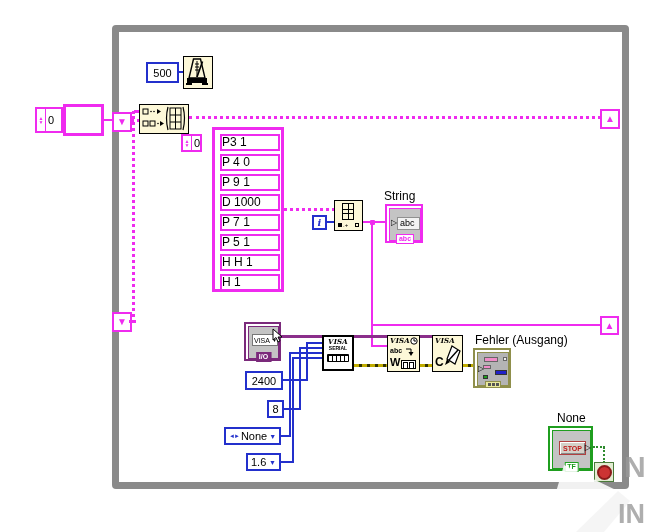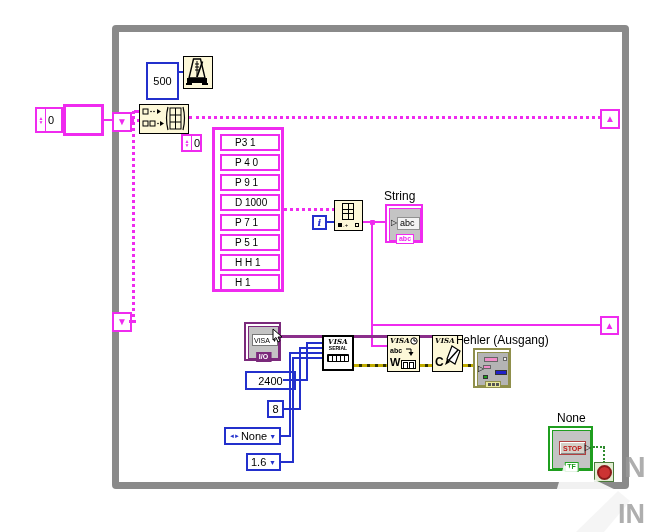--- a/index.html
+++ b/index.html
@@ -48,21 +48,21 @@
   .in-olive{border:1px solid #8f8f4b;background:#b4b4b4;}
   .in-green{border:1px solid #1f9e1f;}
   .typetab{position:absolute;left:50%;transform:translateX(-50%);bottom:-4px;
            background:#fff;font-weight:bold;font-size:7px;line-height:8px;
            padding:0 2px;}
   .inarrow{position:absolute;font-size:8px;line-height:8px;color:#000;}
   .lbl{position:absolute;font-size:12px;white-space:nowrap;}
   
   .arrframe{background:#fff;border:3px solid #ef2bef;padding:4px 5px;}
   .arr-el{width:60px;height:17px;border:2px solid #ef2bef;background:#fff;
-          box-sizing:border-box;font-size:10px;line-height:13px;padding-left:13px;
+          box-sizing:border-box;font-size:12px;line-height:13px;padding-left:0;
           margin-bottom:3px;}
   .idxbox{background:#fff;border:2px solid #ef2bef;display:flex;}
   .spin{width:8px;border-right:1px solid #ef2bef;display:flex;flex-direction:column;
         align-items:center;justify-content:center;color:#ef2bef;font-size:5px;line-height:4px;}
   .idxval{flex:1;display:flex;align-items:center;padding-left:2px;font-size:11px;}
   
   .dip{background:#000;border-radius:1px;display:flex;gap:1px;padding:1.5px;
        align-items:flex-start;}
   .dip span{display:block;width:3px;height:5px;background:#fff;}
   .gridglyph{border:1px solid #000;
@@ -101,21 +101,21 @@
     <span>▲</span>
     </div>
 
   <div class="wire pinkDotH" style="left:131px;top:119px;width:9px;"></div>
   <div class="wire pinkDotV" style="left:132px;top:111px;height:212px;"></div>
   <div class="wire pinkDotH" style="left:134px;top:110px;width:6px;"></div>
   <div class="wire pinkDotH" style="left:129px;top:320px;width:6px;"></div>
   <div class="wire pinkDotH" style="left:189px;top:116px;width:412px;"></div>
   <div class="wire pinkDotH" style="left:284px;top:208px;width:51px;"></div>
 
-  <div class="abs numc" style="left:146px;top:62px;width:33px;height:38px;">500</div>
+  <div class="abs numc" style="left:146px;top:62px;width:33px;height:21px;">500</div>
   <div class="wire blueH" style="left:179px;top:71px;width:5px;"></div>
   <div class="abs node" style="left:183px;top:56px;width:30px;height:33px;">
     <svg width="27" height="30" viewBox="0 0 27 30">
       <path d="M9.5,2 L16.5,2 L21,21 L5,21 Z" fill="none" stroke="#000" stroke-width="1.4"></path>
       <line x1="13" y1="4" x2="13" y2="20" stroke="#000" stroke-width="1"></line>
       <line x1="11" y1="7" x2="15" y2="7" stroke="#000" stroke-width="1"></line>
       <line x1="11" y1="10" x2="15" y2="10" stroke="#000" stroke-width="1"></line>
       <line x1="11" y1="13" x2="15" y2="13" stroke="#000" stroke-width="1"></line>
       <line x1="13" y1="20" x2="18.5" y2="4.5" stroke="#000" stroke-width="1.6"></line>
       <rect x="3" y="21" width="20" height="5" fill="#000"></rect>
@@ -250,39 +250,39 @@
   <div class="abs node" style="left:432px;top:335px;width:31px;height:37px;">
     <div class="visaTxt abs" style="left:2px;top:1px;">VISA</div>
     <div class="abs" style="left:2px;top:20px;font-size:12px;font-weight:bold;line-height:12px;">C</div>
     <svg class="abs" style="left:10px;top:8px;" width="19" height="26" viewBox="0 0 19 26">
       <path d="M9,2 L17,7 L12,20 L4,15 Z" fill="#fff" stroke="#000" stroke-width="1.2"></path>
       <line x1="6" y1="16" x2="15" y2="6" stroke="#000" stroke-width="1.4"></line>
       <path d="M4,15 L2,21 L7,18 Z" fill="#000"></path>
     </svg>
   </div>
 
-  <div class="lbl" style="left:456px;top:333px;">Fehler (Ausgang)</div>
+  <div class="lbl" style="left:475px;top:333px;">Fehler (Ausgang)</div>
   <div class="abs frame fr-olive" style="left:473px;top:348px;width:38px;height:40px;">
     <div class="inner in-olive">
       <span class="inarrow" style="left:0px;top:12px;">▷</span>
       <div class="abs" style="left:6px;top:4px;width:14px;height:5px;background:#f08cc8;border:1px solid #666;"></div>
       <div class="abs" style="left:25px;top:4px;width:4px;height:4px;background:#eee;border:1px solid #666;"></div>
       <div class="abs" style="left:5px;top:12px;width:8px;height:4px;background:#f08cc8;border:1px solid #666;"></div>
       <div class="abs" style="left:17px;top:17px;width:12px;height:5px;background:#2020c8;border:1px solid #333;"></div>
       <div class="abs" style="left:5px;top:22px;width:5px;height:4px;background:#20a020;border:1px solid #333;"></div>
       <div class="abs" style="left:50%;transform:translateX(-50%);bottom:-3px;width:16px;height:7px;
            background:#e8e89c;border:1px solid #8f8f4b;display:flex;gap:1px;justify-content:center;align-items:center;">
         <span style="width:3px;height:3px;background:#555;display:block;"></span>
         <span style="width:3px;height:3px;background:#555;display:block;"></span>
         <span style="width:3px;height:3px;background:#555;display:block;"></span>
       </div>
     </div>
   </div>
 
-  <div class="abs numc" style="left:245px;top:371px;width:51px;height:19px;">2400</div>
+  <div class="abs numc" style="left:245px;top:371px;width:38px;height:19px;">2400</div>
   <div class="wire blueH" style="left:283px;top:379px;width:25px;"></div>
   <div class="wire blueV" style="left:306px;top:342px;height:39px;"></div>
   <div class="wire blueH" style="left:306px;top:342px;width:16px;"></div>
 
   <div class="abs numc" style="left:267px;top:400px;width:17px;height:18px;">8</div>
   <div class="wire blueH" style="left:284px;top:408px;width:17px;"></div>
   <div class="wire blueV" style="left:299px;top:347px;height:63px;"></div>
   <div class="wire blueH" style="left:299px;top:347px;width:23px;"></div>
 
   <div class="abs ring" style="left:224px;top:427px;width:57px;height:18px;">

